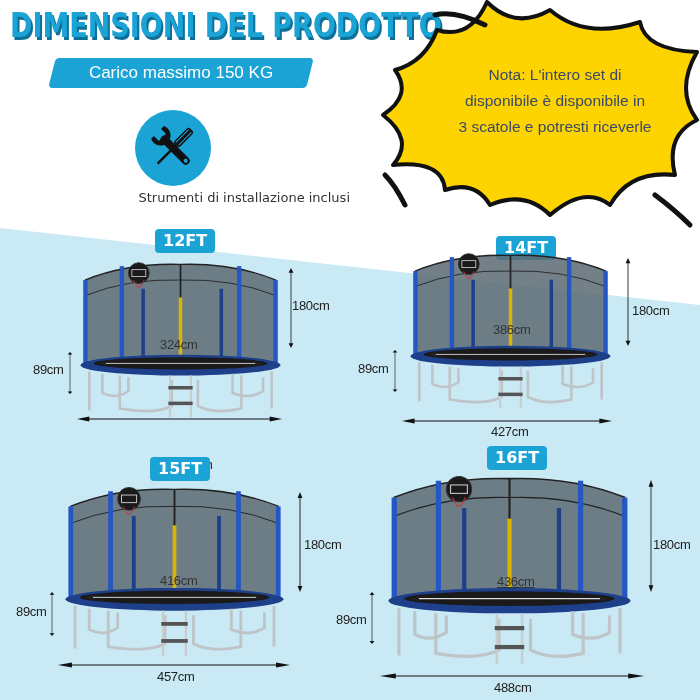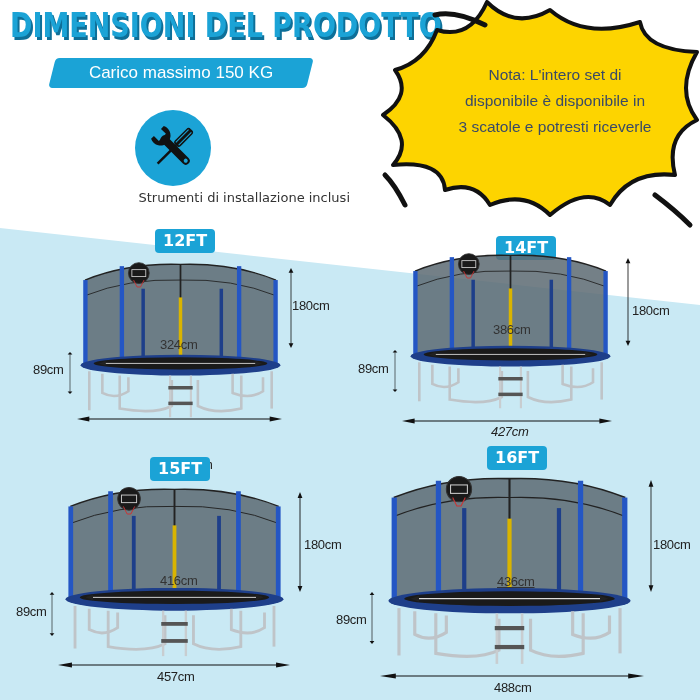--- a/index.html
+++ b/index.html
@@ -168,21 +168,21 @@
     </svg>
   <div class="dim" style="left:632px;top:303px;">180cm</div>
   <svg class="tramp" style="left:391px;top:350px;" width="8" height="42">
       <use href="#varrow"></use>
     </svg>
   <div class="dim" style="left:358px;top:361px;">89cm</div>
   <div class="dim" style="left:493px;top:322px;color:#333;">386cm</div>
   <svg class="tramp" style="left:402px;top:417px;" width="210" height="8">
       <use href="#harrow"></use>
     </svg>
-  <div class="dim" style="left:491px;top:424px;font-style:italic;">427cm</div>
+  <div class="dim" style="left:491px;top:424px;">427cm</div>
 </div>
 
 <div>
   <div class="ft-badge" style="left:150px;top:457px;">15FT</div>
   <svg class="tramp" style="left:52px;top:478px;" width="245" height="180">
       <use href="#tramp"></use>
     </svg>
   <svg class="tramp" style="left:296px;top:492px;" width="8" height="100">
       <use href="#varrow"></use>
     </svg>

